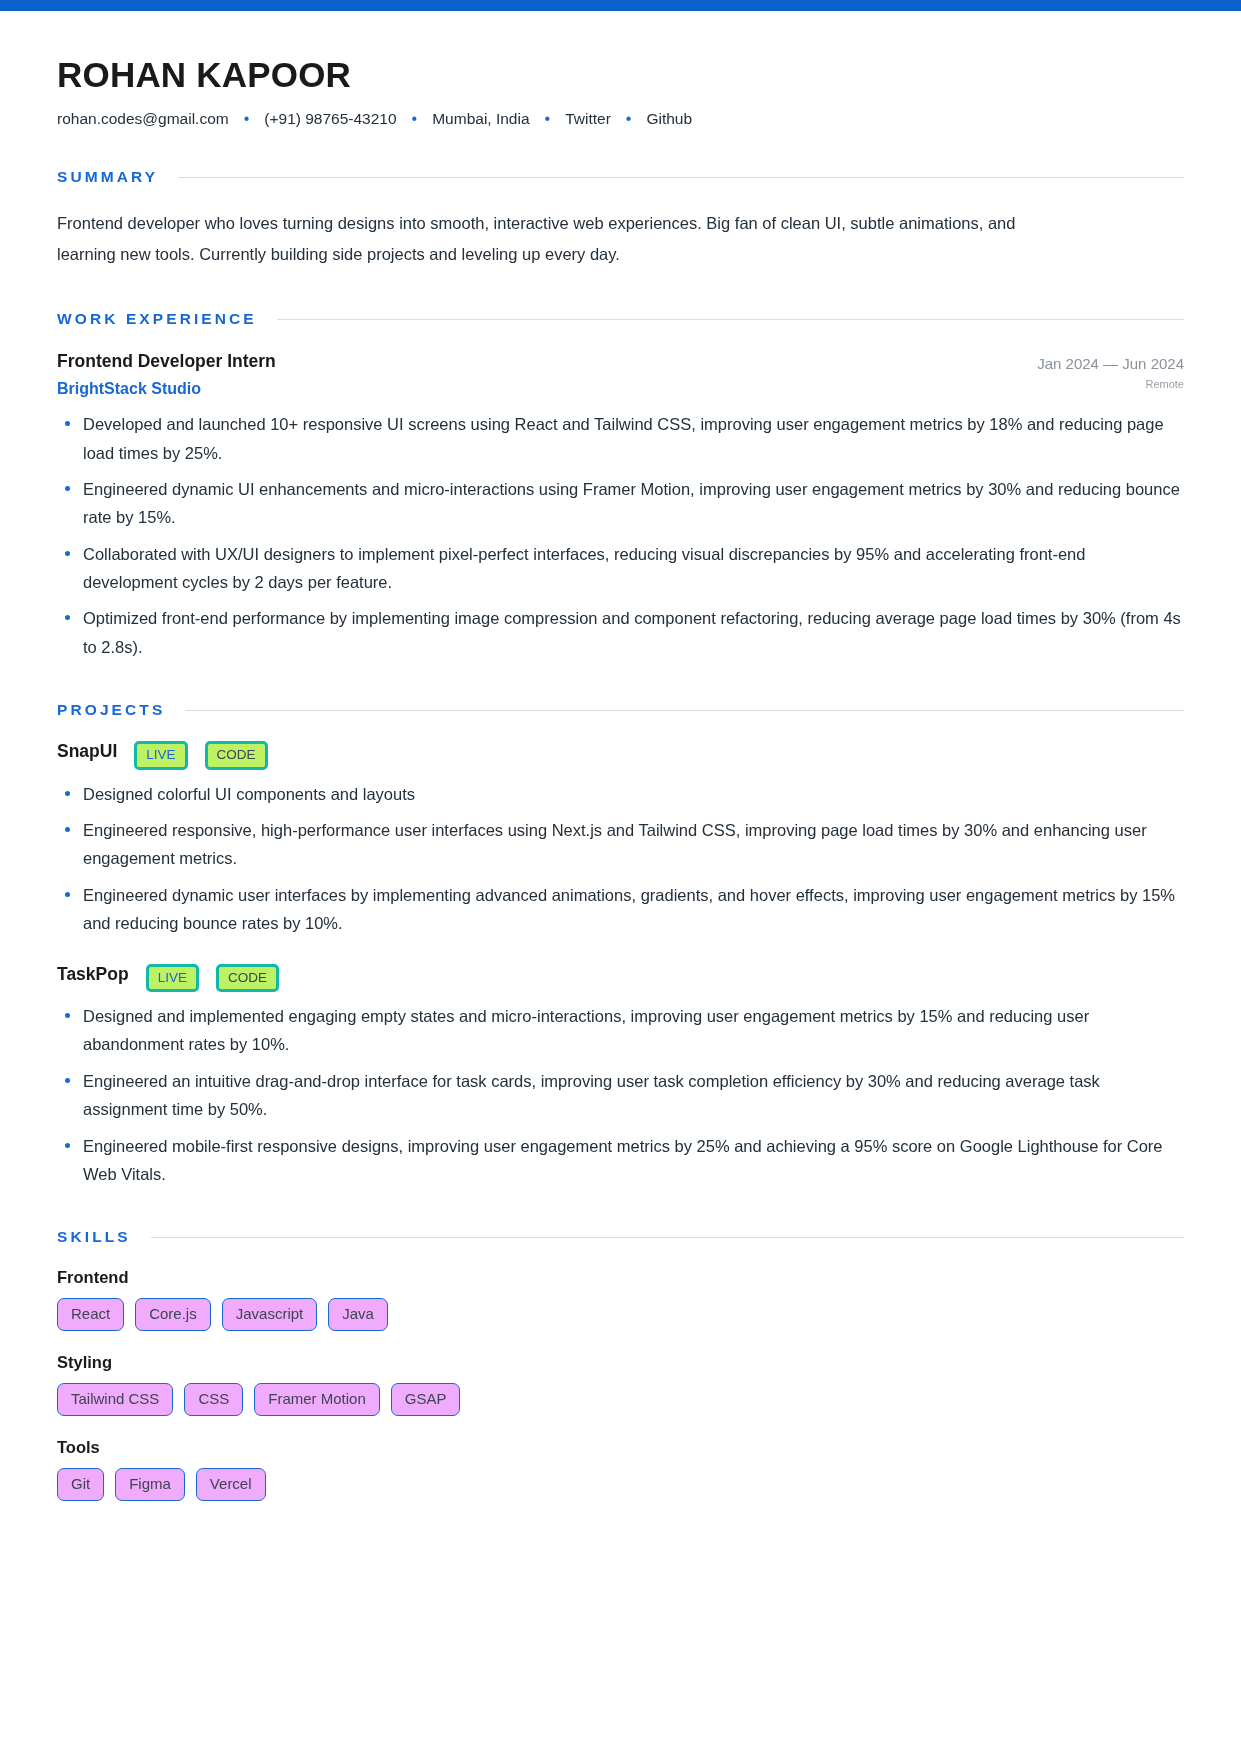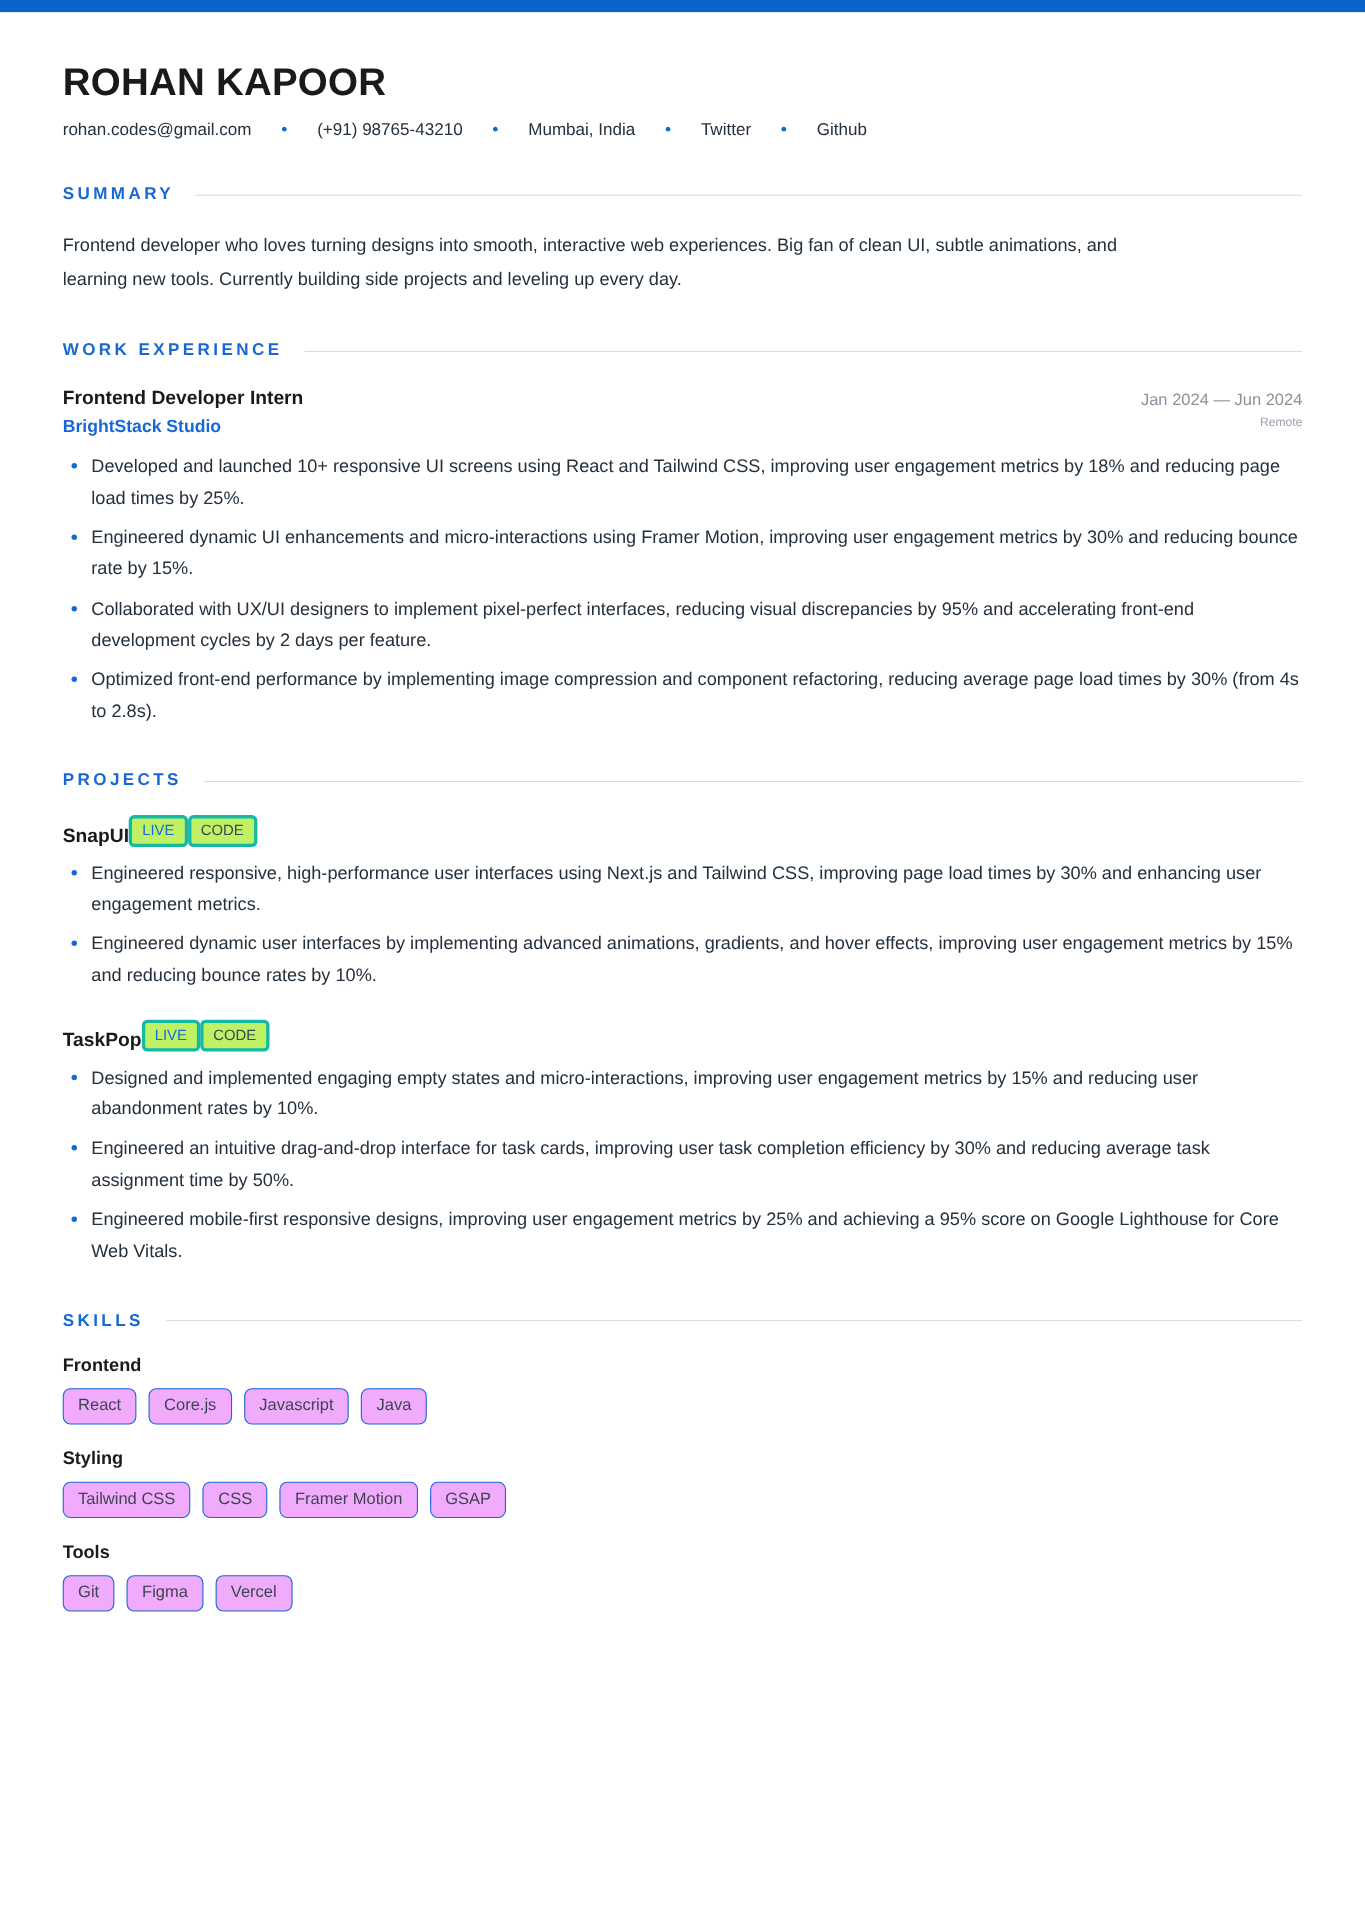--- a/index.html
+++ b/index.html
@@ -33,21 +33,21 @@
     color: #1a1a1a;
     margin: 0 0 16px 0;
     line-height: 1.05;
   }
   .contact {
     font-size: 15.5px;
     color: #24303c;
     display: flex;
     align-items: center;
     flex-wrap: wrap;
-    gap: 16px;
+    gap: 4px;
     line-height: 1.2;
   }
   .contact .item { white-space: nowrap; }
   .contact .sep {
     color: #1668d4;
     font-size: 16px;
     padding: 0 11px;
     line-height: 1;
   }
 
@@ -141,22 +141,22 @@
     height: 5px;
     border-radius: 50%;
     background: #1668d4;
   }
 
   
   .project { margin-bottom: 4px; }
   .project + .project { margin-top: 26px; }
   .project-head {
     display: flex;
-    align-items: flex-end;
-    gap: 0;
+    align-items: flex-start;
+    gap: 17px;
   }
   .project-name {
     font-size: 17.5px;
     font-weight: bold;
     color: #1a1a1a;
   }
   .badge {
     display: inline-block;
     border: 3px solid #14b8a6;
     border-radius: 5px;
@@ -256,20 +256,21 @@
       <span class="rule"></span>
     </div>
     <div id="projects-list">
         <div class="project">
           <div class="project-head">
             <span class="project-name">SnapUI</span>
             <span class="badge live">LIVE</span>
             <span class="badge code">CODE</span>
           </div>
           <ul class="bullets">
+            <li>Designed colorful UI components and layouts</li>
             <li>Engineered responsive, high-performance user interfaces using Next.js and Tailwind CSS, improving page load times by 30% and enhancing user engagement metrics.</li>
             <li>Engineered dynamic user interfaces by implementing advanced animations, gradients, and hover effects, improving user engagement metrics by 15% and reducing bounce rates by 10%.</li>
           </ul>
         </div>
         <div class="project">
           <div class="project-head">
             <span class="project-name">TaskPop</span>
             <span class="badge live">LIVE</span>
             <span class="badge code">CODE</span>
           </div>

